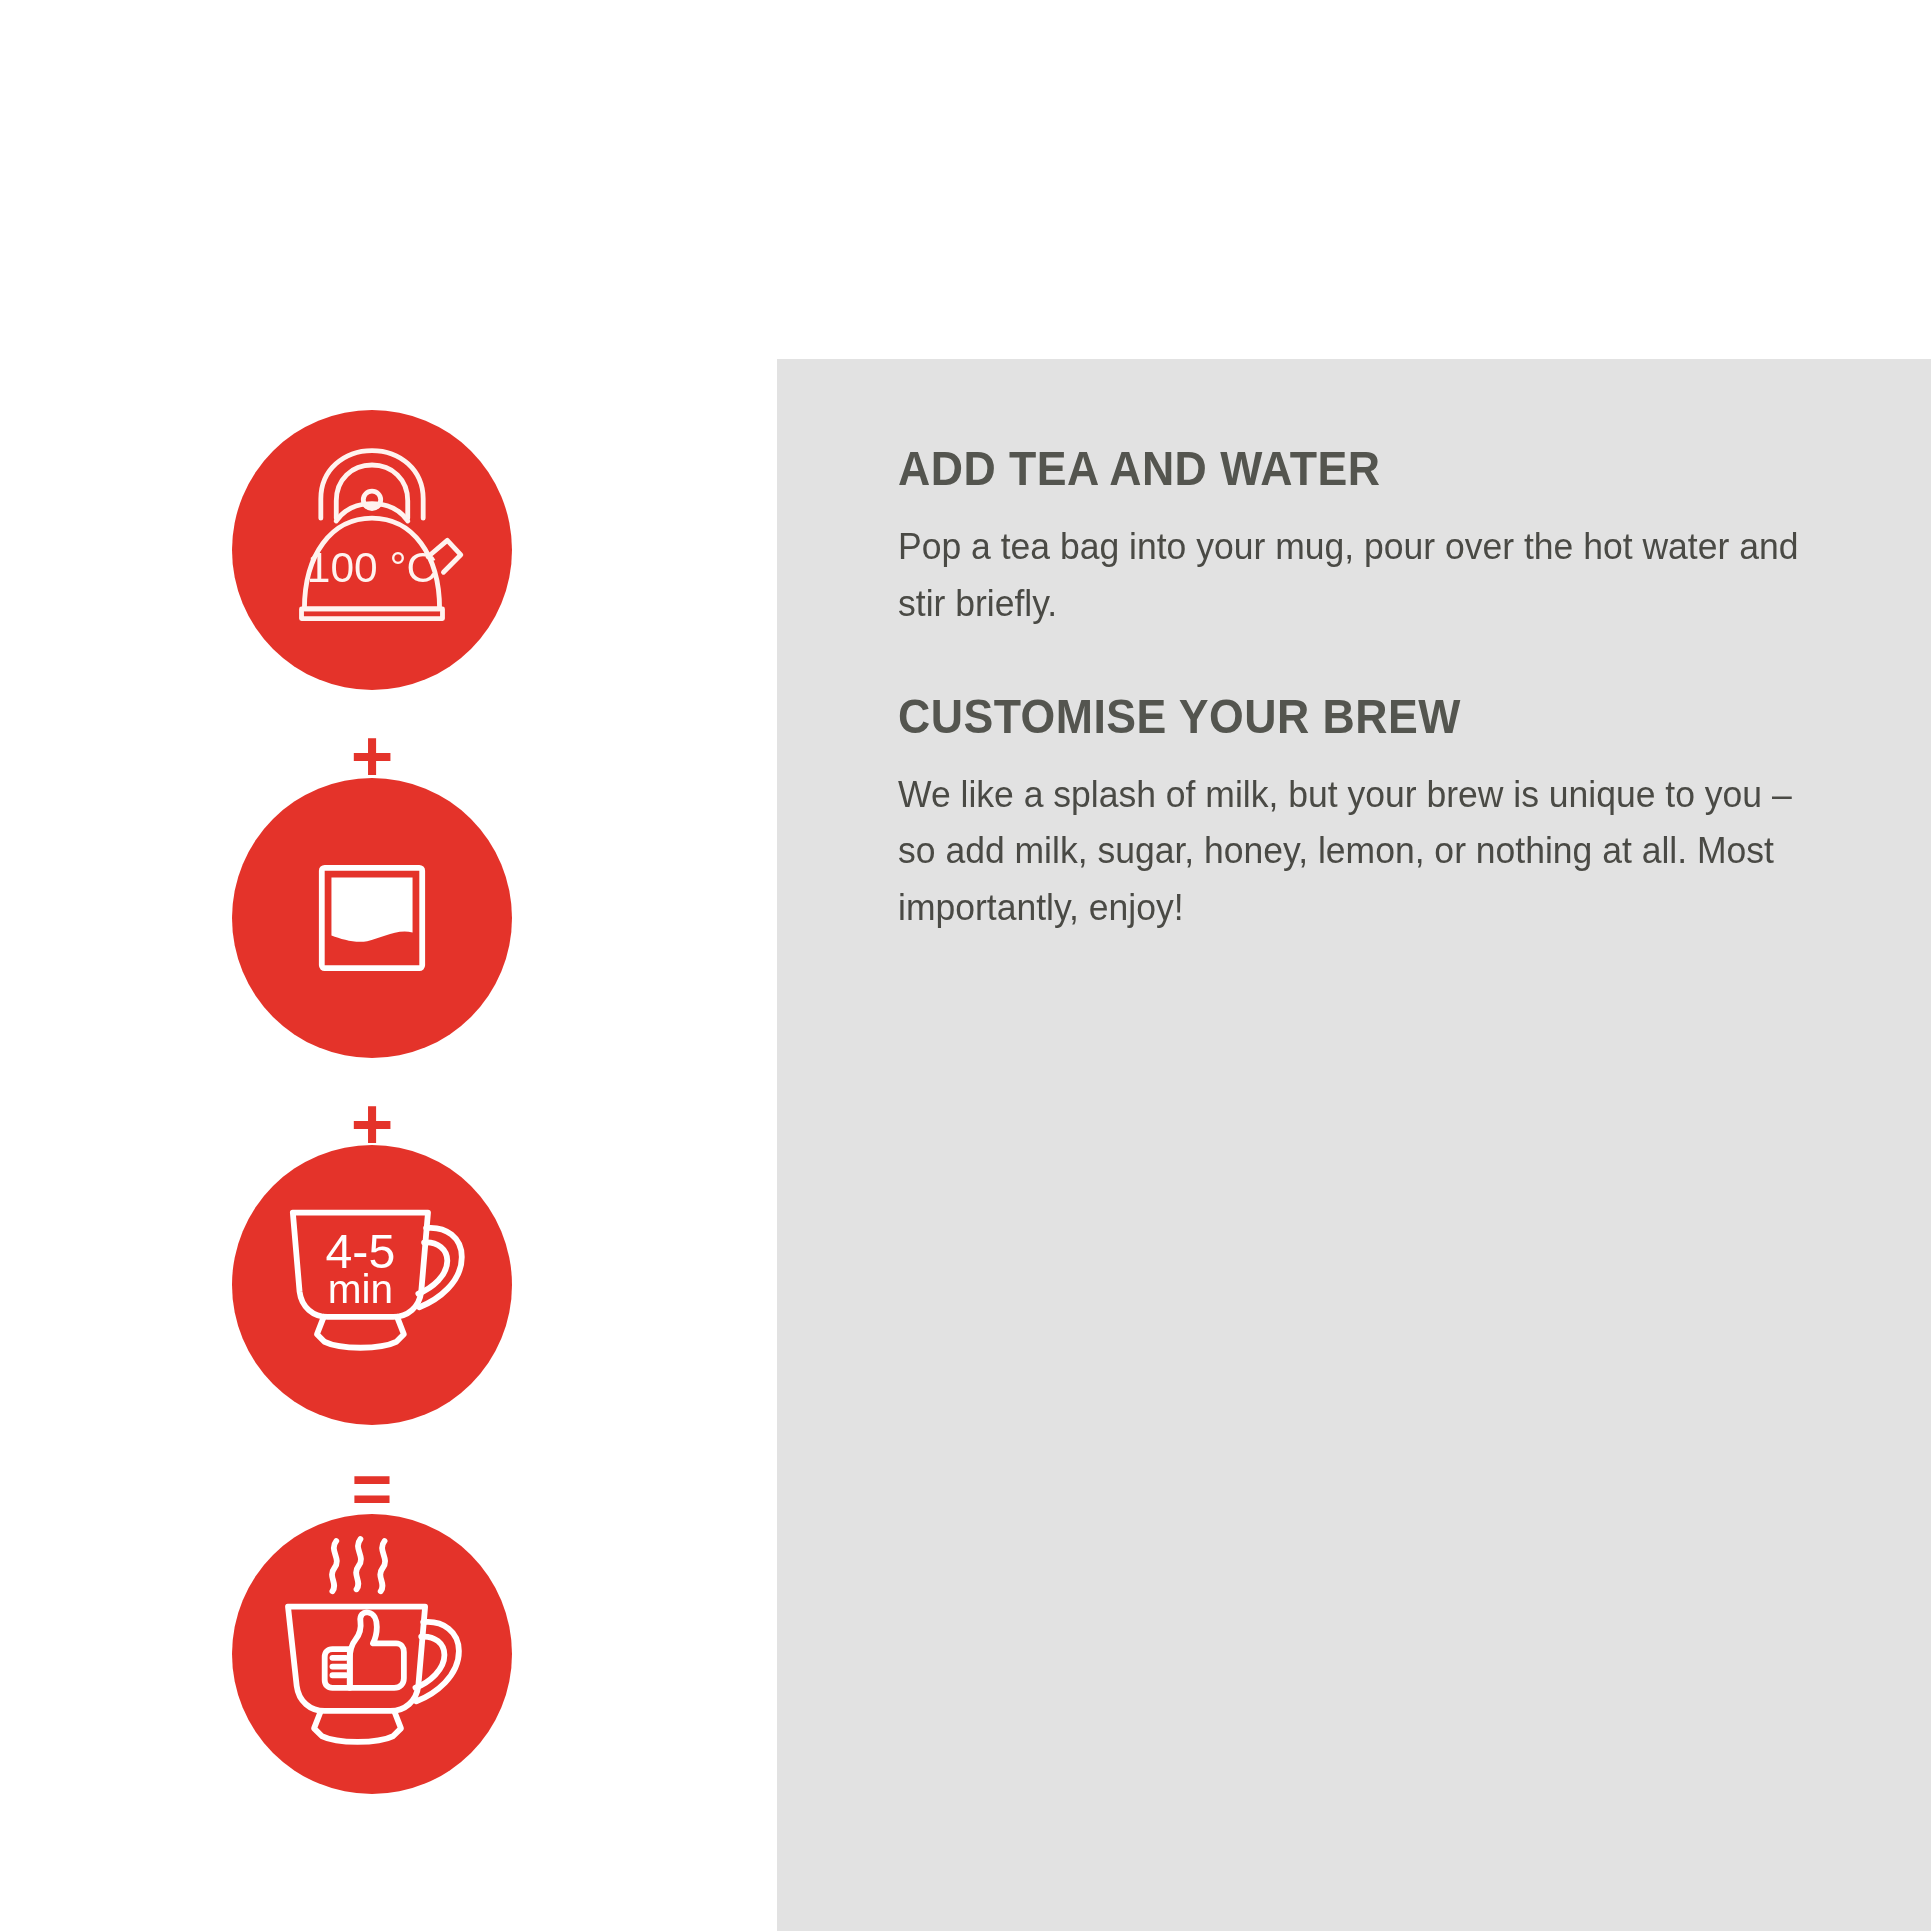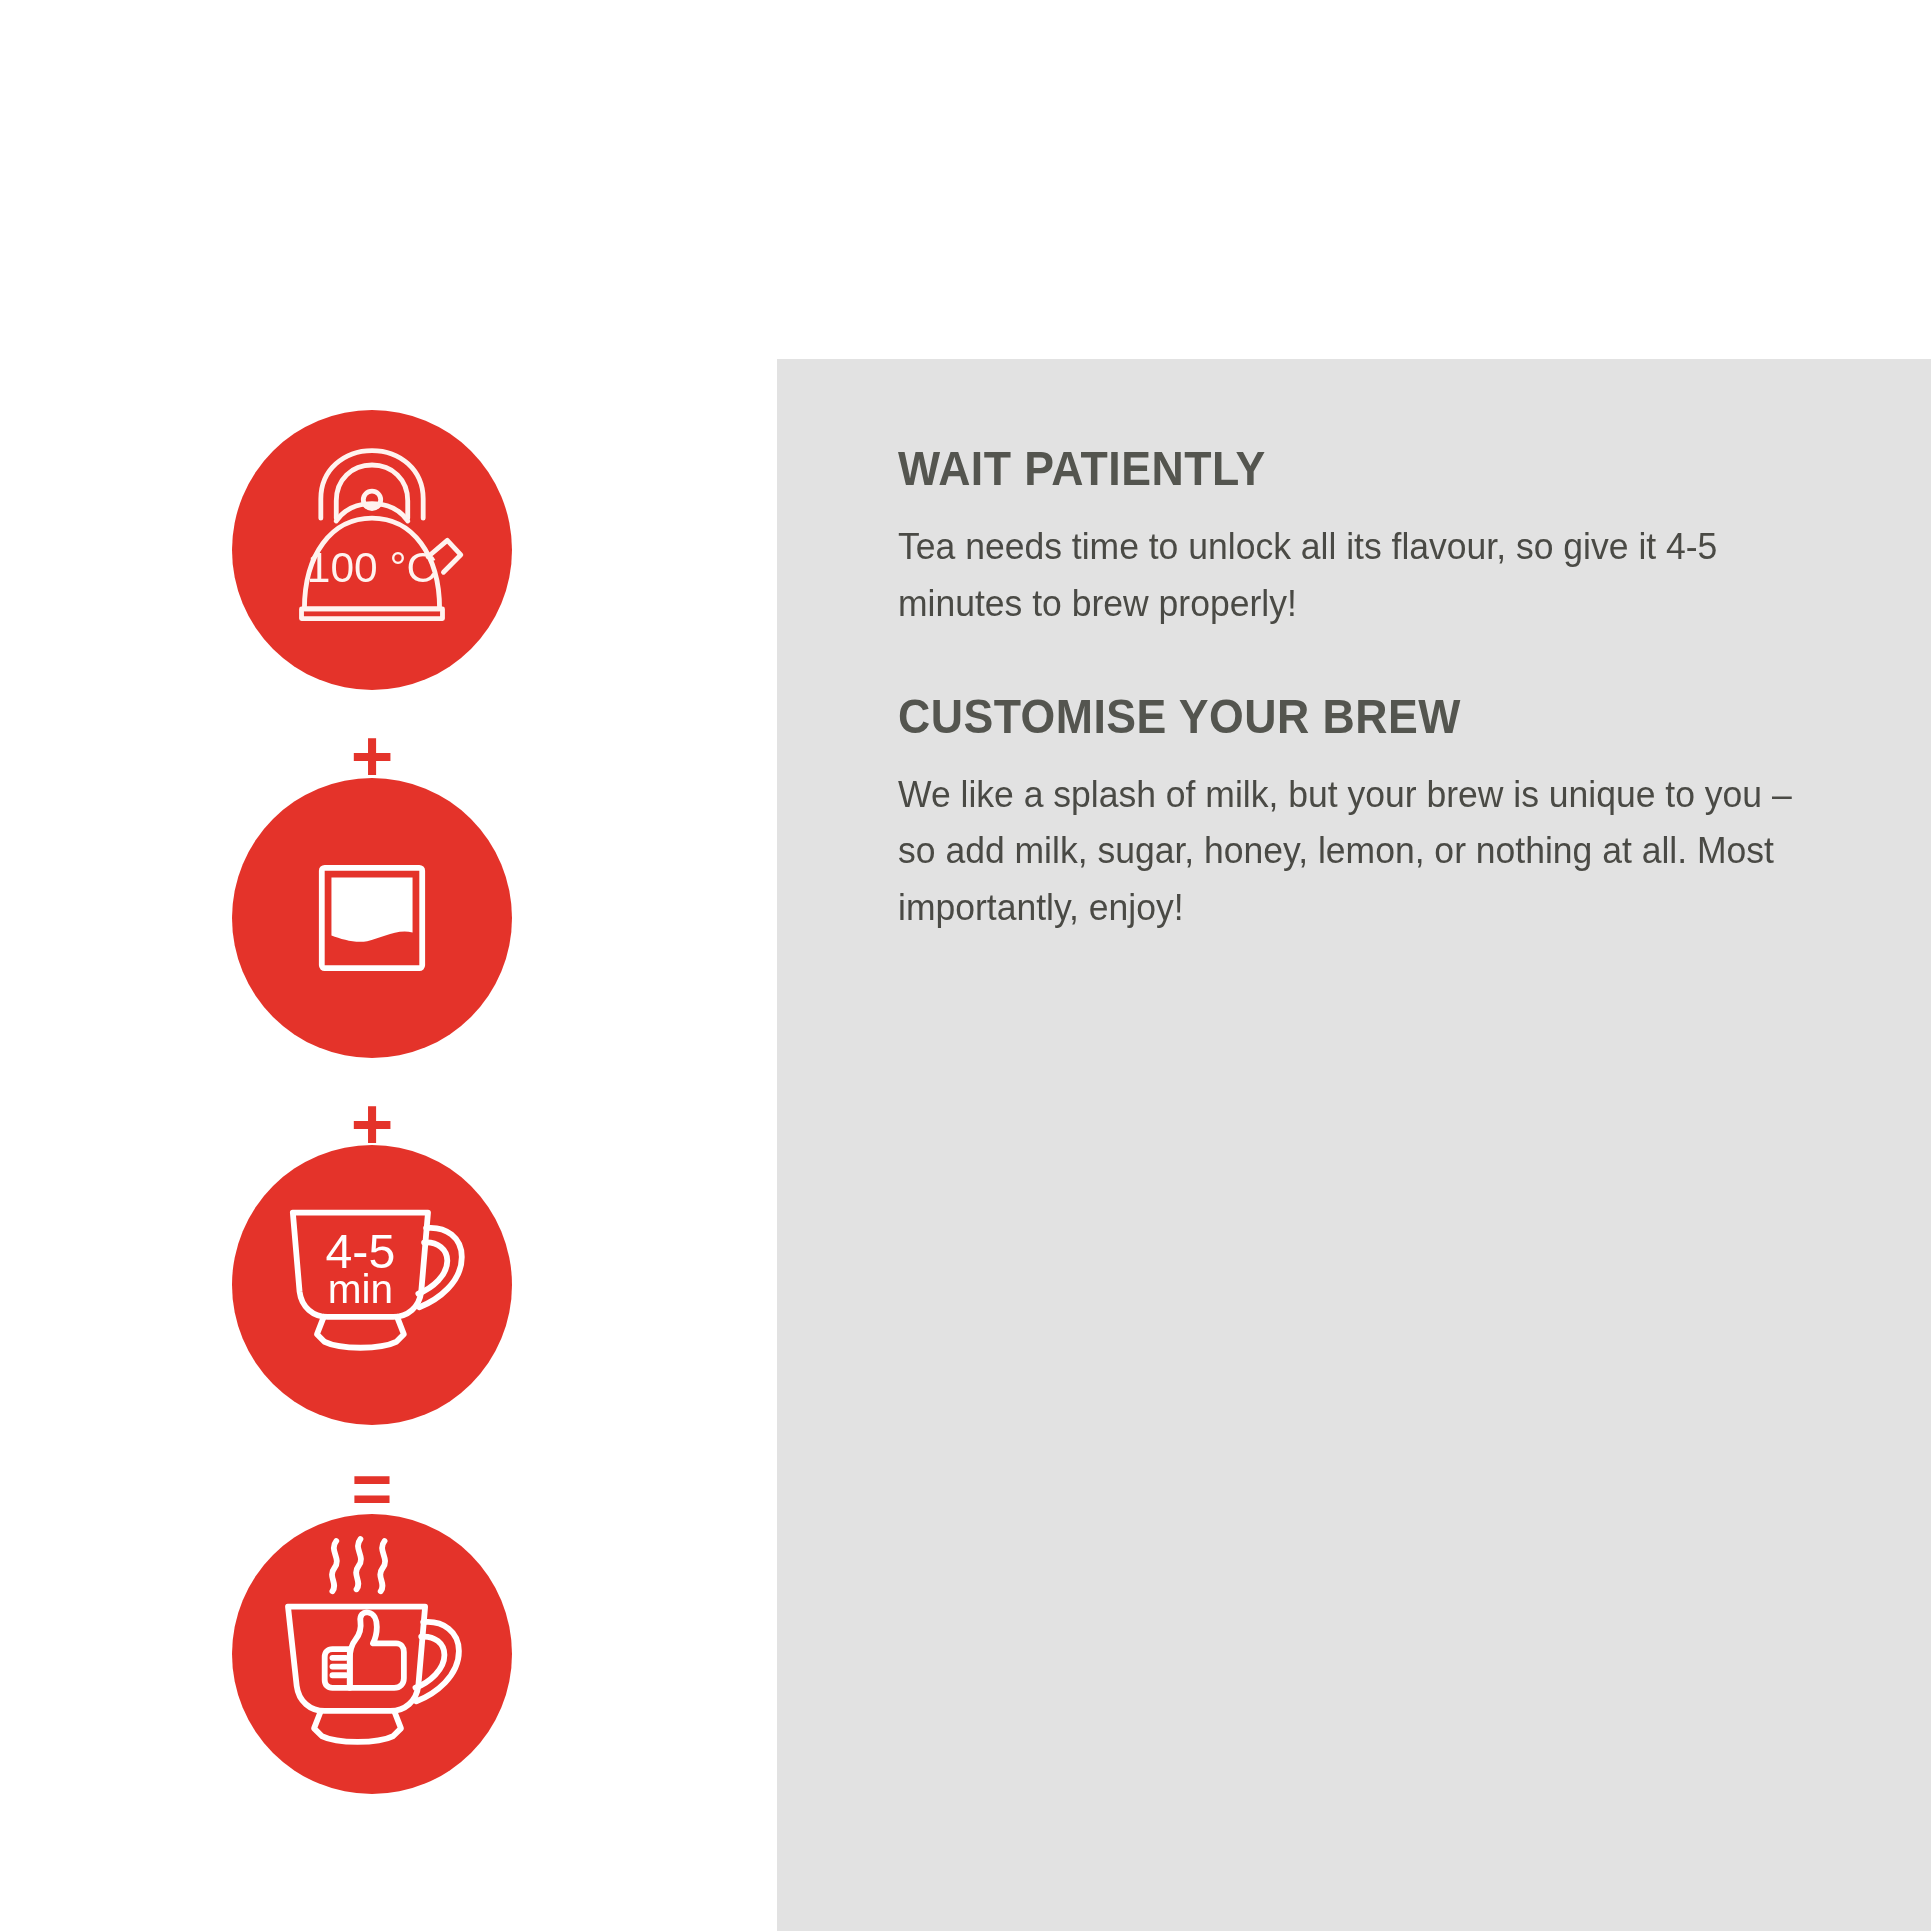--- a/index.html
+++ b/index.html
@@ -241,25 +241,25 @@
           <path d="M104,149 L118,149 M104,158 L118,158 M104,167 L118,167"></path>
         </g>
       </svg>
     </div>
 
   </div>
 
   <div id="steps">
 
 
-
     <div class="step">
-      <div class="step-title">WAIT PATIENTLY</div>
-      <div class="step-body">Tea needs time to unlock all its flavour, so give it 4-5 minutes to brew properly!</div>
-    </div>
+      <div class="step-title">ADD TEA AND WATER</div>
+      <div class="step-body">Pop a tea bag into your mug, pour over the hot water and stir briefly.</div>
+    </div>
+
 
 
     <div class="step">
       <div class="step-title">CUSTOMISE YOUR BREW</div>
       <div class="step-body">We like a splash of milk, but your brew is unique to you – so add milk, sugar, honey, lemon, or nothing at all. Most importantly, enjoy!</div>
     </div>
 
   </div>
 
 </div>

